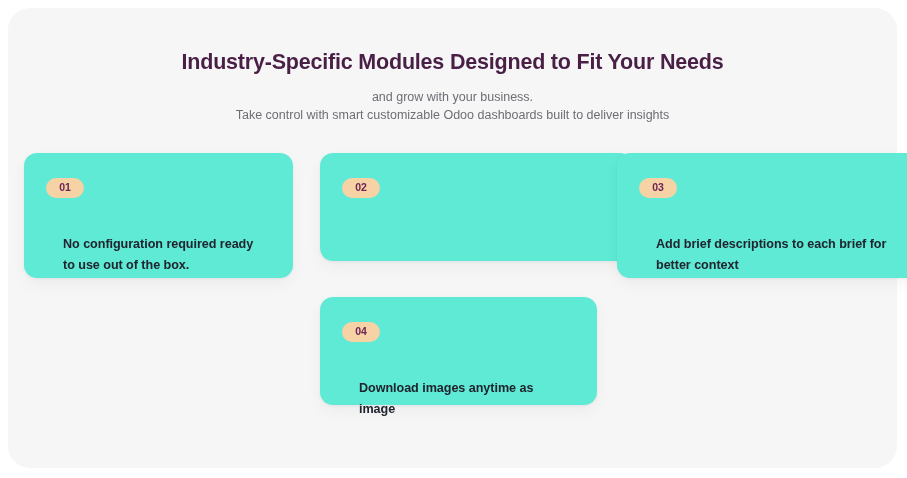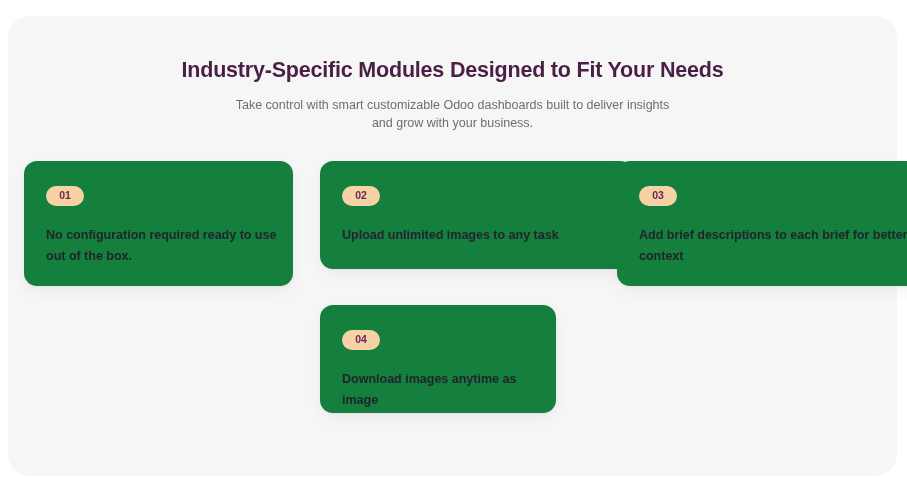--- a/index.html
+++ b/index.html
@@ -10,21 +10,21 @@
     width: 907px;
     height: 478px;
     background: #ffffff;
     font-family: "Liberation Sans", sans-serif;
     overflow: hidden;
   }
 
   .section-shell {
     position: absolute;
     left: 8px;
-    top: 16px;
+    top: 8px;
     width: 889px;
     height: 460px;
     background: #f6f6f7;
     border-radius: 22px;
     box-sizing: border-box;
   }
 
   .header-block {
     position: absolute;
     left: 0;
@@ -59,79 +59,78 @@
   .cards-layer {
     position: absolute;
     left: 0;
     top: 0;
     width: 889px;
     height: 460px;
   }
 
   .feature-card {
     position: absolute;
-    background: #15803d;
+    background: #5eead4;
     border-radius: 13px;
     box-shadow: 0 1px 3px rgba(22, 18, 30, 0.05),
                 0 6px 16px rgba(22, 18, 30, 0.045);
     box-sizing: border-box;
     padding: 24px 12px 20px 22px;
   }
 
   .card-1 { left: 16px;  top: 145px; width: 269px; height: 125px; }
   .card-2 { left: 312px; top: 145px; width: 313px; height: 108px; }
   .card-3 { left: 609px; top: 145px; width: 310px; height: 125px; }
-  .card-4 { left: 312px; top: 289px; width: 236px; height: 108px; }
+  .card-4 { left: 312px; top: 289px; width: 277px; height: 108px; }
 
   .card-badge {
     display: inline-block;
     min-width: 16px;
     padding: 4px 11px 5px 11px;
     background: #f6d2a4;
     color: #6b2556;
     font-size: 10.5px;
     font-weight: bold;
     line-height: 11px;
     border-radius: 10px;
     text-align: center;
   }
 
   .card-text {
-    margin: 0;
+    margin: 17px;
     padding-top: 19px;
     font-size: 12.6px;
     font-weight: bold;
     color: #20242e;
     line-height: 21px;
     letter-spacing: -0.05px;
   }
 </style>
 </head>
 <body>
 
 <div class="section-shell">
 
   <div class="header-block">
     <h1 class="section-heading">Industry-Specific Modules Designed to Fit Your Needs</h1>
     <p class="section-subtitle">
+      <span class="subtitle-line">and grow with your business.</span>
       <span class="subtitle-line">Take control with smart customizable Odoo dashboards built to deliver insights</span>
-      <span class="subtitle-line">and grow with your business.</span>
     </p>
   </div>
 
   <div class="cards-layer">
 
     <div class="feature-card card-1">
       <span class="card-badge">01</span>
       <p class="card-text">No configuration required ready to use out of the box.</p>
     </div>
 
     <div class="feature-card card-2">
       <span class="card-badge">02</span>
-      <p class="card-text">Upload unlimited images to any task</p>
     </div>
 
     <div class="feature-card card-3">
       <span class="card-badge">03</span>
       <p class="card-text">Add brief descriptions to each brief for better context</p>
     </div>
 
     <div class="feature-card card-4">
       <span class="card-badge">04</span>
       <p class="card-text">Download images anytime as image</p>

